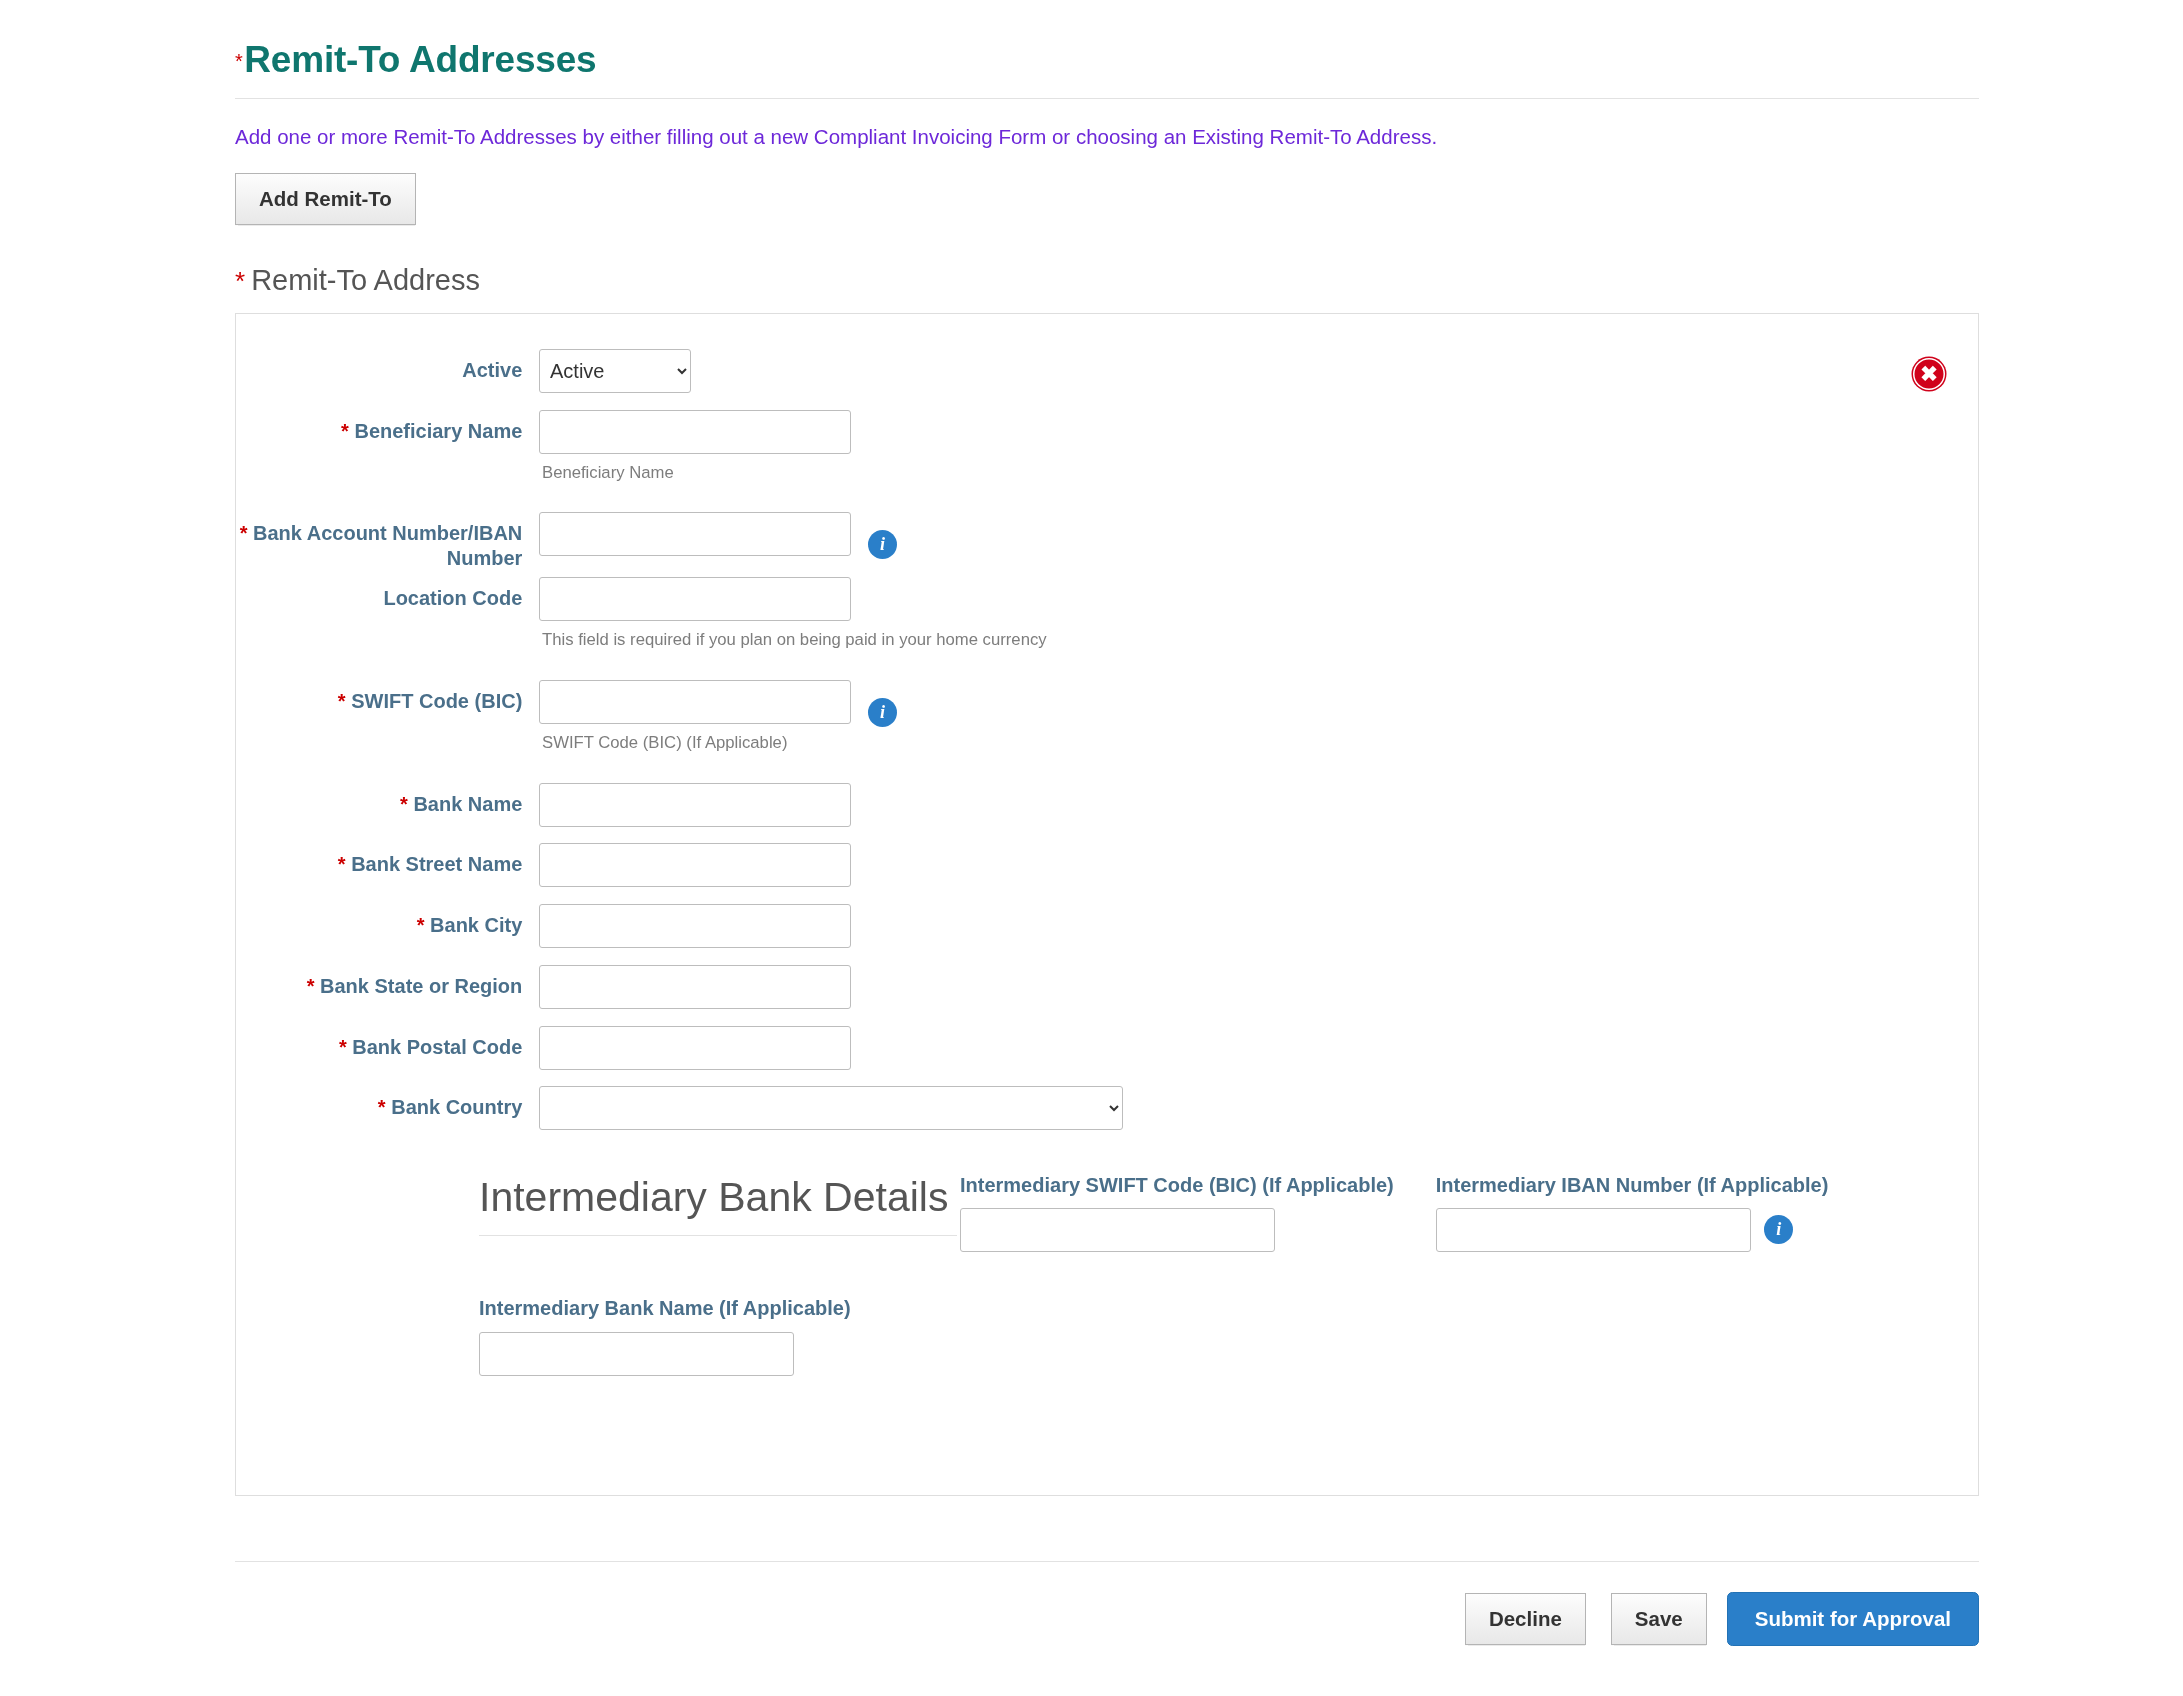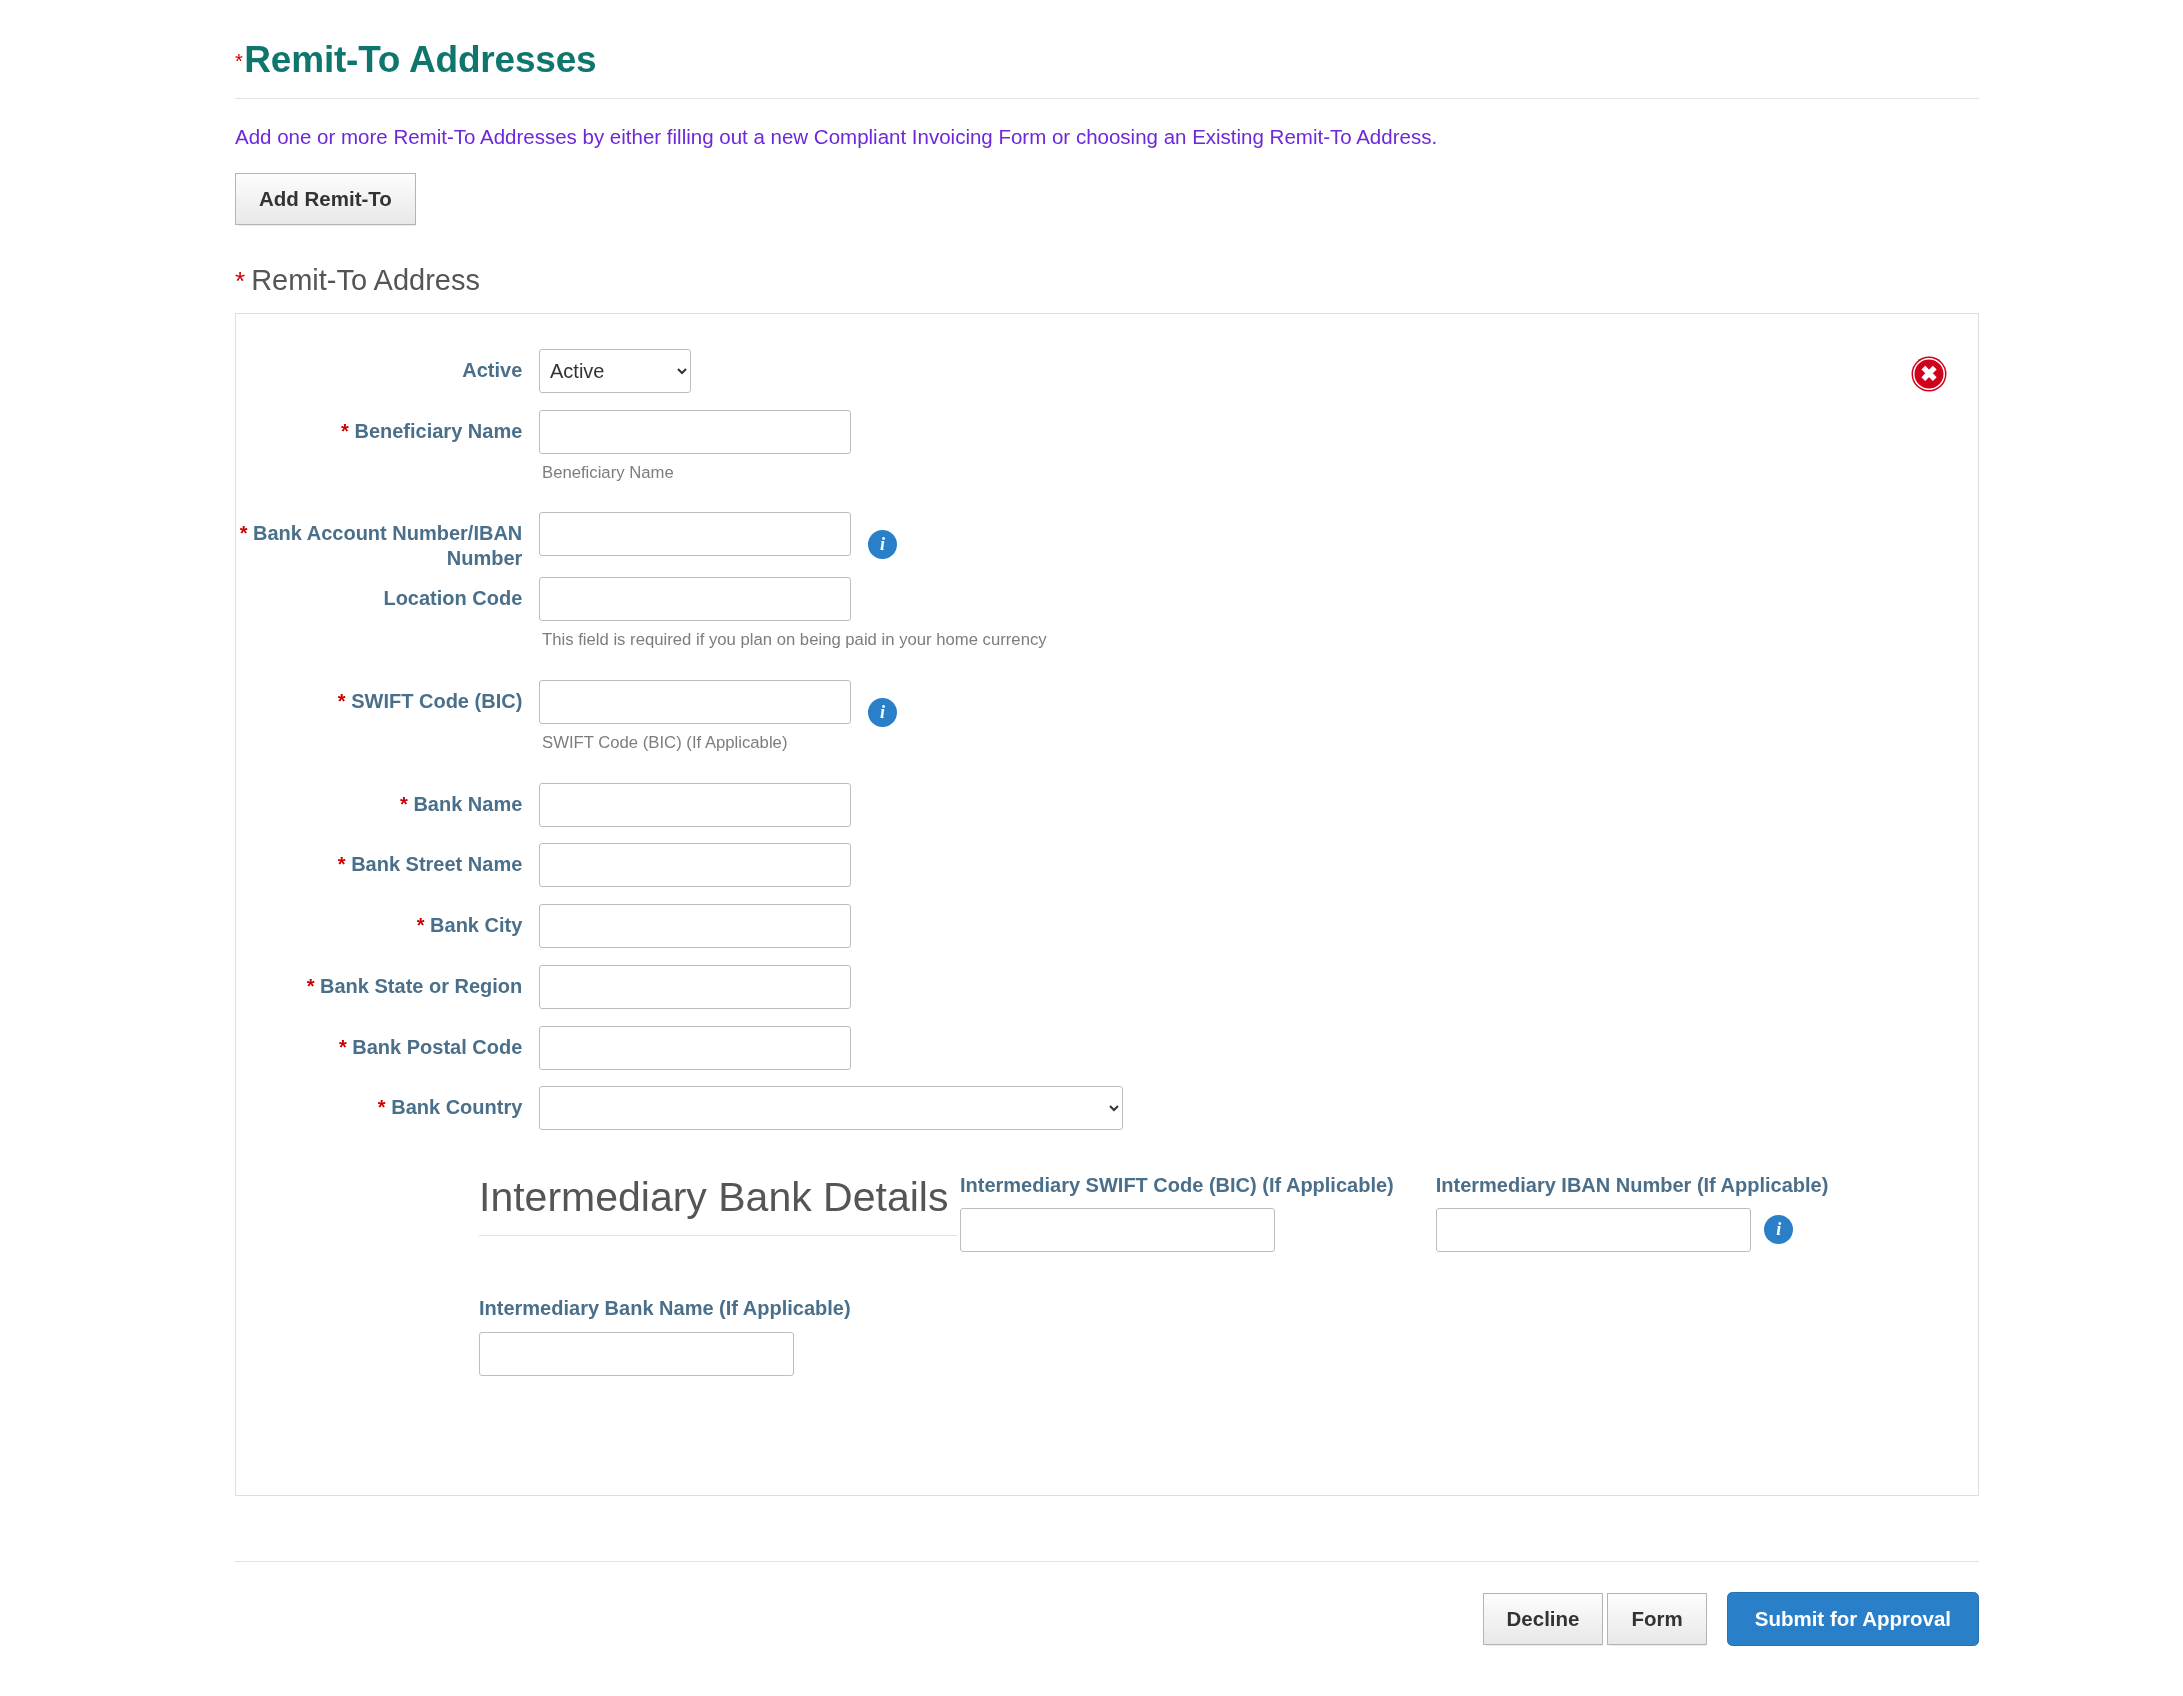--- a/index.html
+++ b/index.html
@@ -230,21 +230,21 @@
 
   
   .footer {
     margin-top: 65px;
     border-top: 0.8px solid #e2e2e2;
     padding-top: 30px;
     display: flex;
     justify-content: flex-end;
     align-items: center;
   }
-  .footer .btn { margin-left: 4px; }
+  .footer .btn { margin-left: 25px; }
   .btn-primary {
     background: #2a7fc9;
     border: 0.8px solid #2272b5;
     color: #ffffff;
     border-radius: 5.3px;
     font-size: 20.5px;
     font-weight: bold;
     padding: 13.6px 27px;
     cursor: pointer;
     margin-left: 20px;
@@ -410,19 +410,19 @@
         <div class="interm-bankname">
           <div class="interm-label">Intermediary Bank Name (If Applicable)</div>
           <input type="text" class="w-input" value="" style="">
         </div>
       </div>
 
     </div>
 
     <div class="footer">
       <span class="btn">Decline</span>
-      <span class="btn">Form</span>
+      <span class="btn">Save</span>
       <span class="btn-primary">Submit for Approval</span>
     </div>
 
   </div>
 </div>
 
 
 </body></html>

